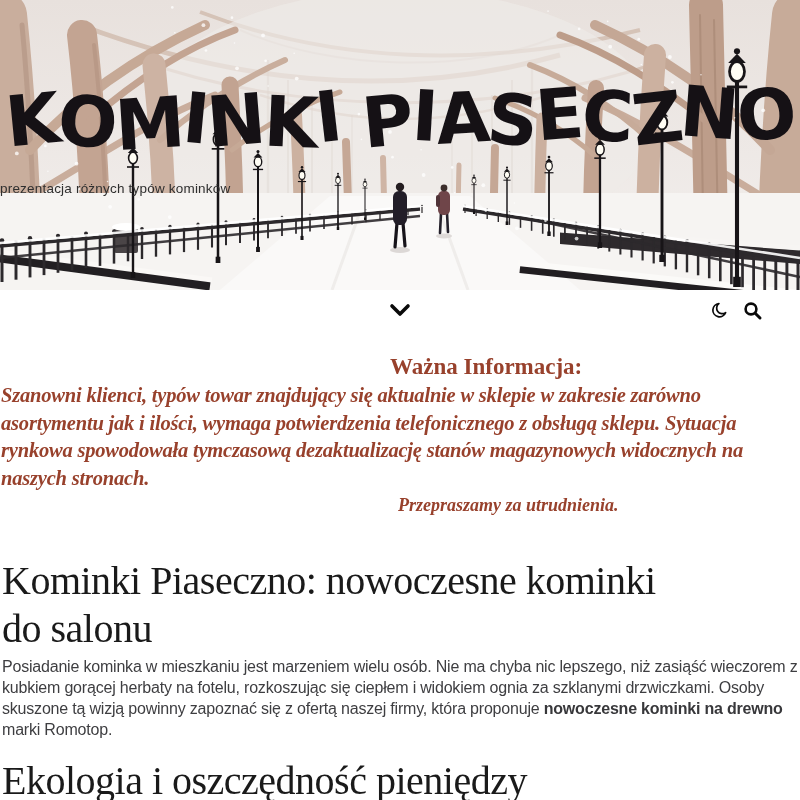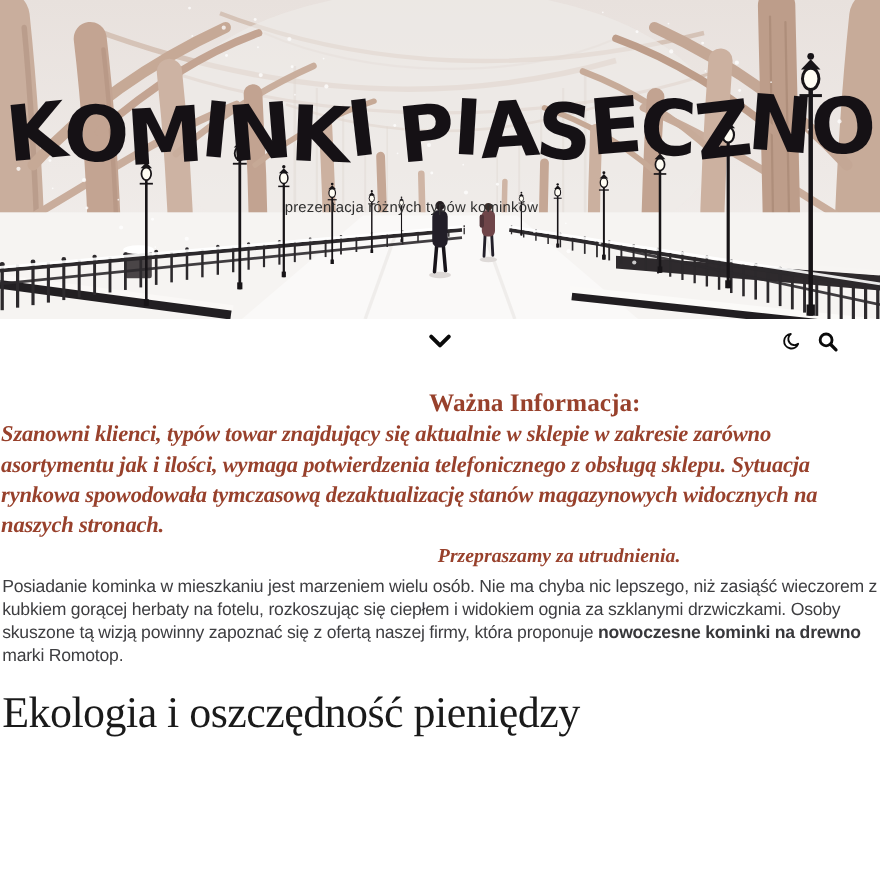--- a/index.html
+++ b/index.html
@@ -12,21 +12,21 @@
   .hero{position:relative;width:800px;height:290px;overflow:hidden;background:#ece7e4;}
   .hero svg{position:absolute;inset:0;display:block;}
   .hero-title{
     position:absolute;top:84px;left:0;width:800px;text-align:center;
     font-family:"DejaVu Sans",sans-serif;font-weight:700;font-size:70px;line-height:1;
     color:#151115;letter-spacing:-2px;white-space:pre;transform:rotate(-0.6deg);
     cursor:pointer;
   }
   .hero-title span{display:inline-block;white-space:pre;}
   .hero-subtitle{
-    position:absolute;top:181px;left:0;width:748px;text-align:center;
+    position:absolute;top:181px;left:0;width:748px;
     font-size:13.5px;color:#2f2f2f;letter-spacing:.2px;
   }
   
   .nav-row{position:relative;height:44px;background:#fff;}
   .scroll-down{position:absolute;left:389px;top:12px;width:22px;height:18px;cursor:pointer;}
   .theme-toggle{position:absolute;right:71px;top:11px;width:18px;height:19px;cursor:pointer;}
   .search-toggle{position:absolute;right:37px;top:11px;width:20px;height:20px;cursor:pointer;}
   
   .notice{color:var(--notice-color,#98412c);font-family:"Liberation Serif",serif;}
   .notice-heading{
@@ -422,15 +422,19 @@
   </span>
 </nav>
 
 <section class="notice">
   <div class="notice-heading">Ważna Informacja:</div>
   <div class="notice-body">Szanowni klienci, typów towar znajdujący się aktualnie w sklepie w zakresie zarówno asortymentu jak i ilości, wymaga potwierdzenia telefonicznego z obsługą sklepu. Sytuacja rynkowa spowodowała tymczasową dezaktualizację stanów magazynowych widocznych na naszych stronach.</div>
   <div class="notice-apology">Przepraszamy za utrudnienia.</div>
 </section>
 
 <main class="article">
+  <h1>
+      <span style="display:block">Kominki Piaseczno: nowoczesne kominki</span>
+      <span style="display:block">do salonu</span>
+    </h1>
   <p class="intro"><span>Posiadanie kominka w mieszkaniu jest marzeniem wielu osób. Nie ma chyba nic lepszego, niż zasiąść wieczorem z kubkiem gorącej herbaty na fotelu, rozkoszując się ciepłem i widokiem ognia za szklanymi drzwiczkami. Osoby skuszone tą wizją powinny zapoznać się z ofertą naszej firmy, która proponuje </span><b>nowoczesne kominki na drewno</b><span> marki Romotop.</span></p>
   <h2>Ekologia i oszczędność pieniędzy</h2>
 </main>
 
 </body></html>

